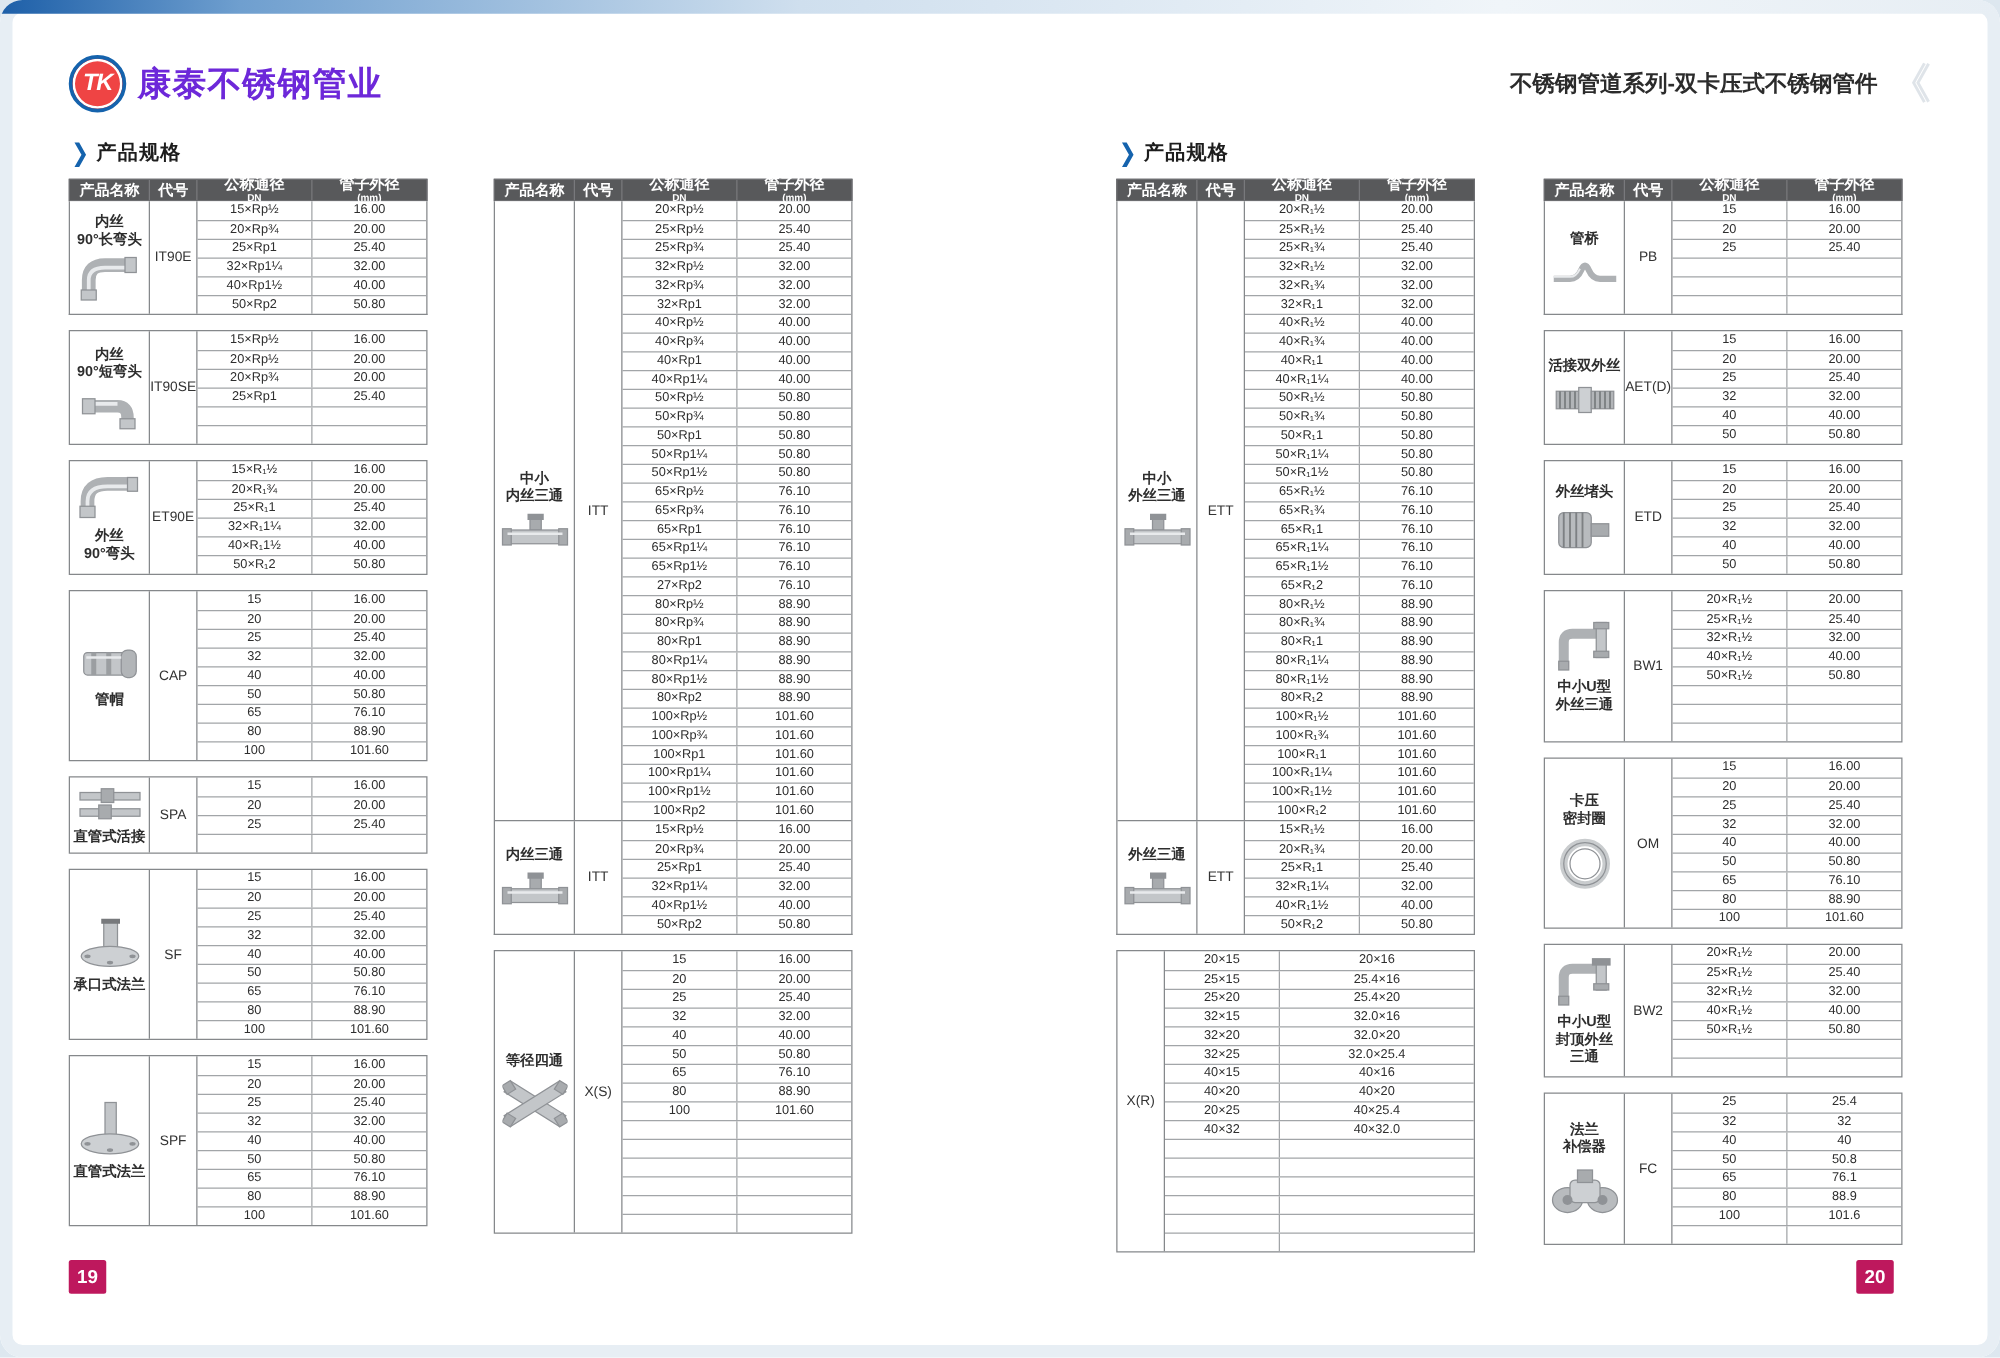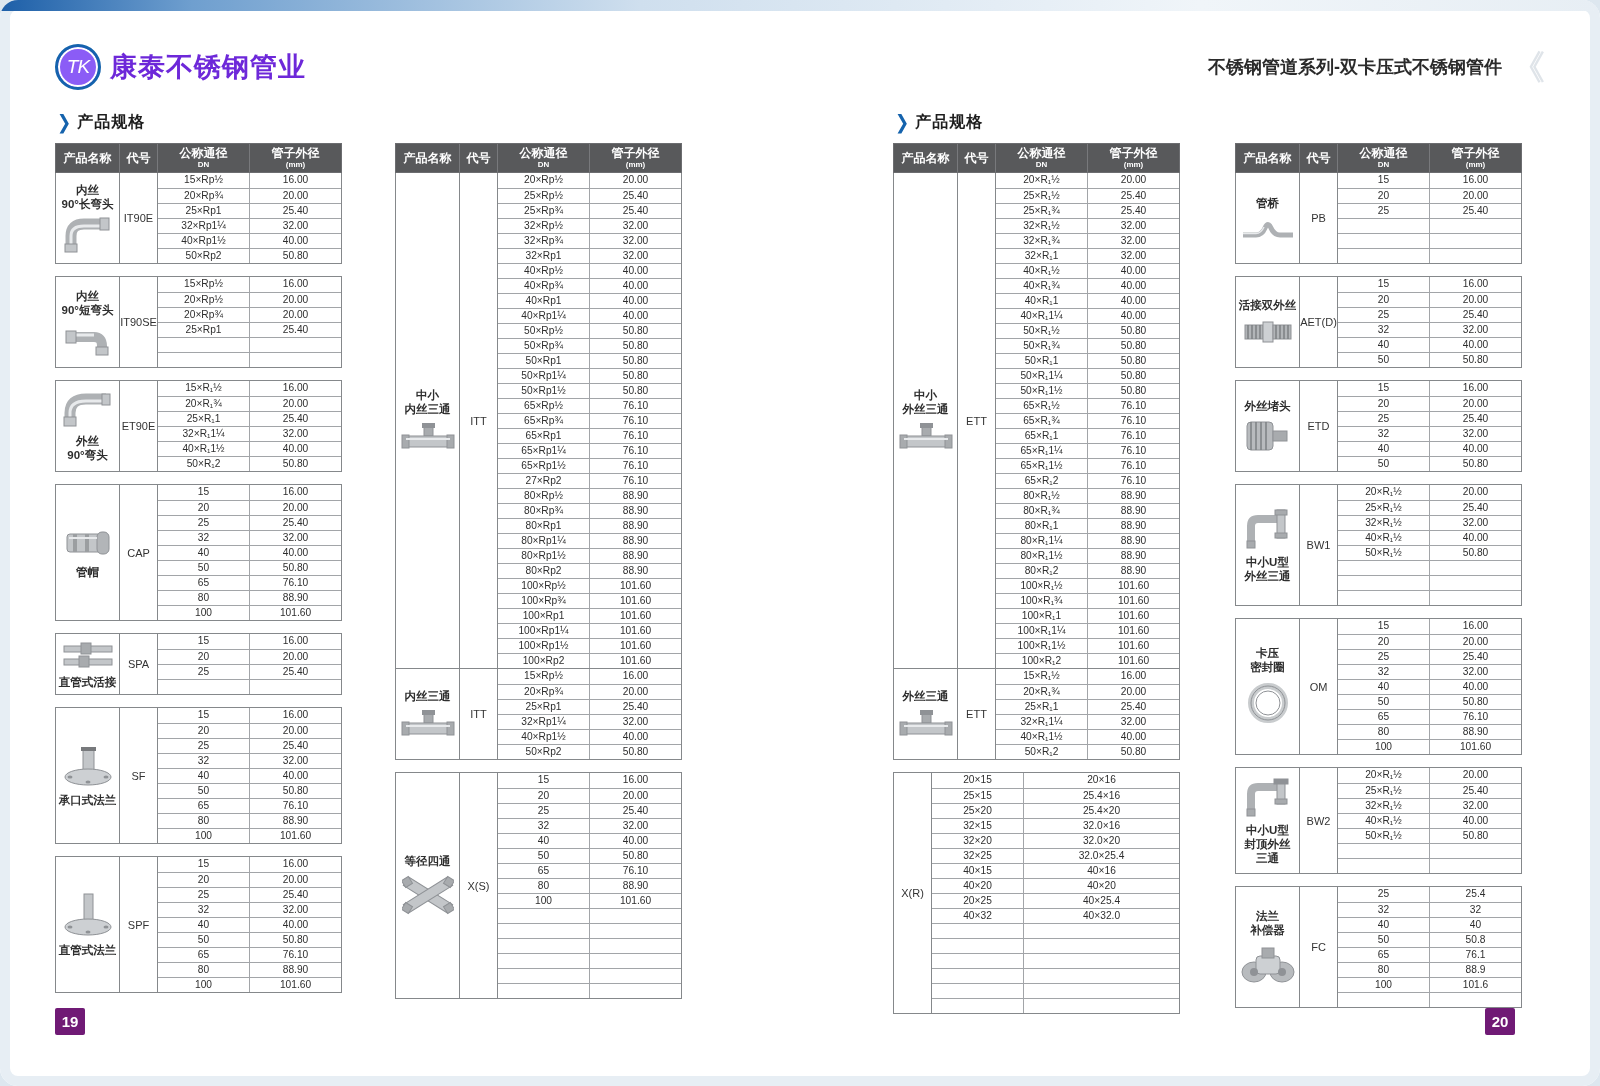--- a/index.html
+++ b/index.html
@@ -5,35 +5,35 @@
   html,body{margin:0;padding:0;}
   body{background:#dde7ef;font-family:"Liberation Sans","DejaVu Sans",sans-serif;}
   .page{position:relative;width:1600px;height:1086px;background:#ffffff;overflow:hidden;
         border-radius:18px;box-shadow:0 0 0 10px #e7eef4 inset;}
   .top-ribbon{position:absolute;top:0;left:0;width:100%;height:11px;
         background:linear-gradient(90deg,#1d5fa8 0%,#6f9fcf 12%,#cfdfee 40%,#f0f5f9 75%,#e7eef4 100%);
         border-radius:18px 18px 0 0;}
   
   .hdr{position:absolute;top:42px;left:55px;right:55px;height:52px;}
   .brand{position:absolute;left:0;top:2px;display:flex;align-items:center;gap:9px;}
-  .logo-badge{width:40px;height:40px;border-radius:50%;background:#8b5cf6;color:#fff;
-        display:flex;align-items:center;justify-content:center;font-weight:normal;
+  .logo-badge{width:40px;height:40px;border-radius:50%;background:#ef4444;color:#fff;
+        display:flex;align-items:center;justify-content:center;font-weight:bold;
         font-style:italic;font-size:19px;letter-spacing:-1px;border:3px solid #1563ad;
         box-shadow:0 0 0 2px #fff inset;}
   .brand-text{color:#6d28d9;font-size:27px;font-weight:bold;letter-spacing:1px;}
   .hdr-right{position:absolute;right:0;top:10px;display:flex;align-items:center;gap:9px;}
   .hdr-sub{color:#2b2b2b;font-size:18px;font-weight:bold;}
   .hdr-chev{color:#dfe4e9;font-size:34px;font-weight:bold;line-height:30px;}
   
   .sec-title{position:absolute;top:112px;display:flex;align-items:center;gap:6px;}
   .sec-title .mark{color:#1563ad;font-size:17px;font-weight:bold;transform:scaleY(1.15);}
   .sec-title .txt{color:#1d1d1d;font-size:16px;font-weight:bold;letter-spacing:1px;}
   
   .col{position:absolute;top:143px;width:287px;}
-  .thead{display:flex;background:#58595b;color:#fff;height:30px;border:1px solid #6c6d70;
+  .thead{display:flex;background:#58595b;color:#fff;height:18px;border:1px solid #6c6d70;
         box-sizing:border-box;}
   .thead>div{display:flex;flex-direction:column;align-items:center;justify-content:center;
         border-right:1px solid #78797c;box-sizing:border-box;}
   .thead>div:last-child{border-right:none;}
   .th-main{font-size:12px;font-weight:bold;line-height:13px;}
   .th-sub{font-size:8px;font-weight:bold;line-height:9px;}
   .c-name{width:64px;} .c-code{width:38px;} .c-dn{width:92px;} .c-od{flex:1;}
   .block{border:1px solid #85888b;border-top:none;box-sizing:border-box;background:#fff;}
   .block.gap{margin-top:12px;border-top:1px solid #85888b;}
   .group{display:flex;}
@@ -45,21 +45,21 @@
         align-items:center;justify-content:center;font-size:11px;font-weight:normal;color:#333;
         text-align:right;line-height:12px;}
   .g-rows{flex:1;display:flex;flex-direction:column;justify-content:center;}
   .row{display:flex;height:15px;box-sizing:border-box;}
   .row + .row{border-top:1px solid #a2a5a8;}
   .cell-dn{width:92px;border-right:1px solid #a2a5a8;box-sizing:border-box;text-align:center;
         font-size:10.2px;line-height:14px;color:#2e2e2e;}
   .cell-od{flex:1;text-align:center;font-size:10.2px;line-height:14px;color:#2e2e2e;}
   .fit-icon{display:block;}
   
-  .page-badge{position:absolute;width:30px;height:27px;background:#701a75;color:#fff;
+  .page-badge{position:absolute;width:30px;height:27px;background:#be185d;color:#fff;
         display:flex;align-items:center;justify-content:center;font-size:15px;font-weight:bold;
         border-radius:2px;}
   .badge-left{left:55px;top:1008px;}
   .badge-right{left:1485px;top:1008px;}
 </style>
 </head>
 <body>
 
 <div class="page">
   <div class="top-ribbon"></div>

